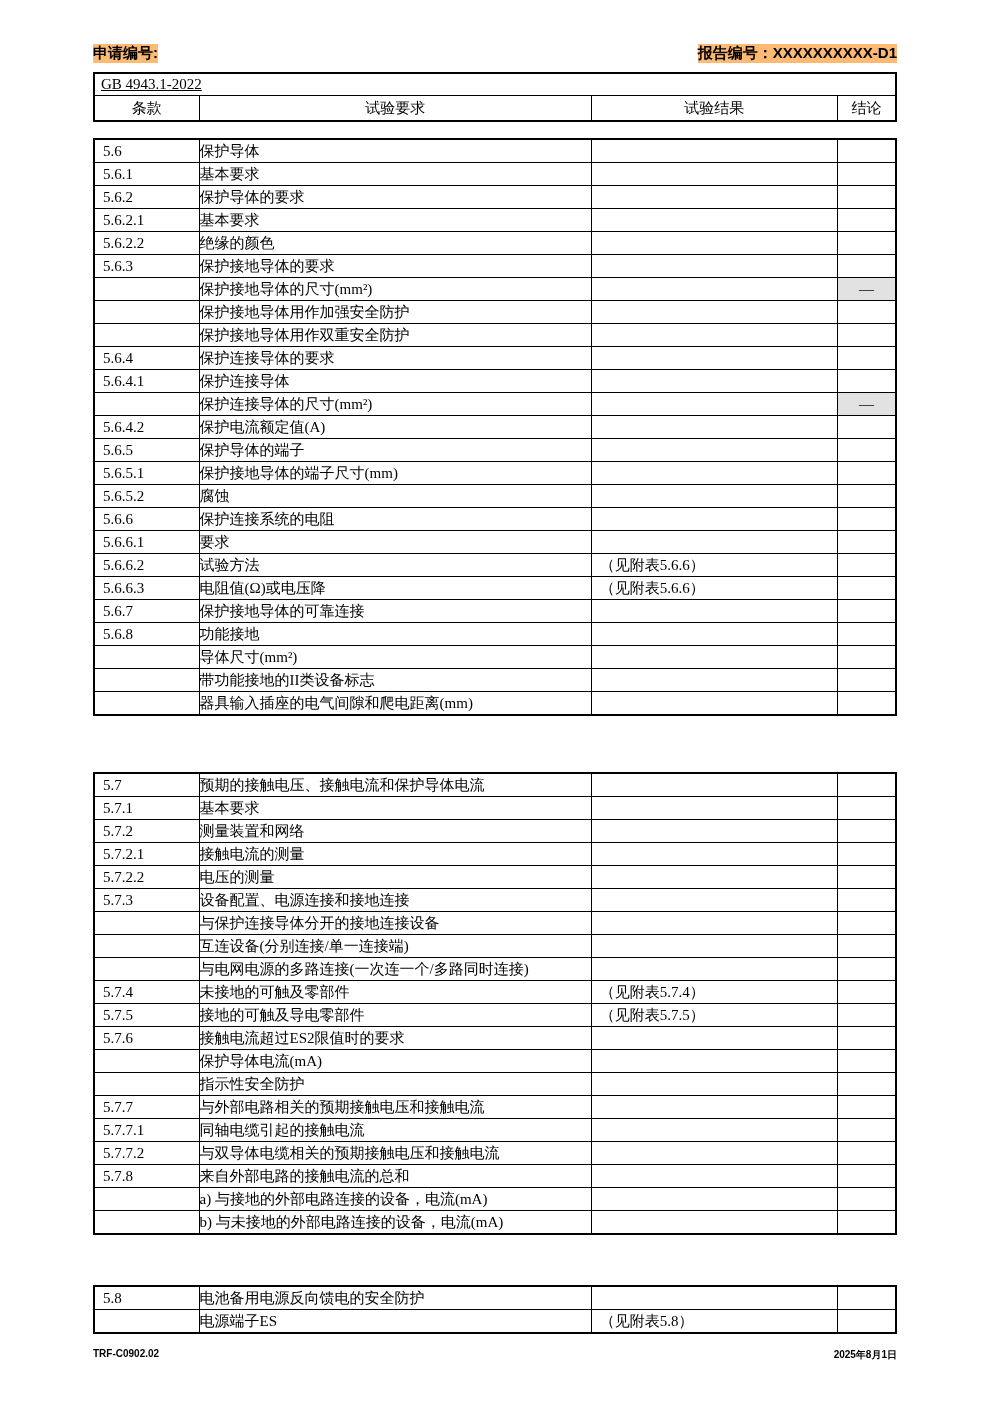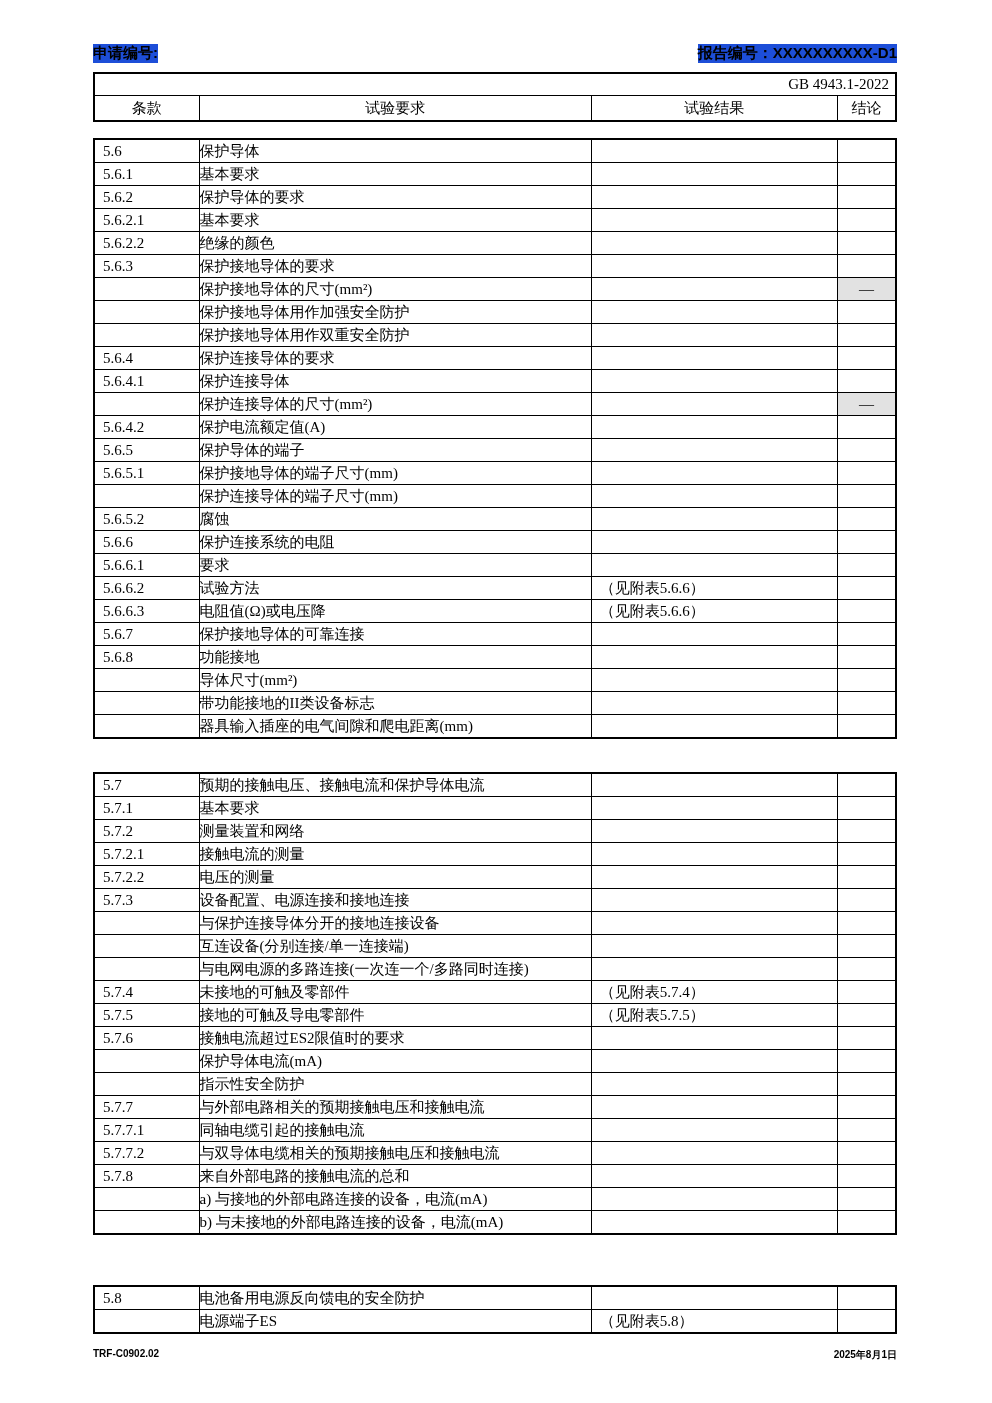--- a/index.html
+++ b/index.html
@@ -6,30 +6,30 @@
   body{
     width:992px;height:1403px;background:#ffffff;position:relative;
     font-family:"Liberation Serif","DejaVu Serif",serif;color:#000;
   }
   .abs{position:absolute;left:93px;width:804px;}
 
   
   .topline{top:44px;display:flex;justify-content:space-between;align-items:baseline;
     font-family:"Liberation Sans","DejaVu Sans",sans-serif;font-weight:bold;font-size:15px;}
   .topline .center{position:absolute;left:2px;right:0;text-align:right;pointer-events:none;}
-  .topline .left,.topline .right{position:relative;z-index:1;background:#1d4ed8;}
+  .topline .left,.topline .right{position:relative;z-index:1;background:#fdba74;}
 
   
   table{border-collapse:collapse;width:804px;table-layout:fixed;}
   table{border:2px solid #000;}
   td,th{border:1px solid #000;font-size:15px;font-weight:normal;
     padding:0 6px;height:22px;line-height:22px;vertical-align:middle;
     overflow:hidden;white-space:normal;}
   .hdr-table{top:72px;}
-  .hdr-standard td{text-align:right;height:21px;line-height:21px;}
+  .hdr-standard td{text-align:left;height:21px;line-height:21px;text-decoration:underline;}
   .hdr-cols th{text-align:center;height:24px;line-height:24px;}
 
   col.c-clause{width:13.1%;}
   col.c-req{width:48.9%;}
   col.c-result{width:30.7%;}
   col.c-verdict{width:7.3%;}
 
   .sec0{top:138px;}
   .sec1{top:772px;}
   .sec2{top:1285px;}
@@ -165,26 +165,20 @@
         <td class="col-result"></td>
         <td class="col-verdict"></td>
       </tr>
       <tr>
         <td class="col-clause">5.6.5.1</td>
         <td class="col-req">保护接地导体的端子尺寸(mm)</td>
         <td class="col-result"></td>
         <td class="col-verdict"></td>
       </tr>
       <tr>
-        <td class="col-clause"></td>
-        <td class="col-req">保护连接导体的端子尺寸(mm)</td>
-        <td class="col-result"></td>
-        <td class="col-verdict"></td>
-      </tr>
-      <tr>
         <td class="col-clause">5.6.5.2</td>
         <td class="col-req">腐蚀</td>
         <td class="col-result"></td>
         <td class="col-verdict"></td>
       </tr>
       <tr>
         <td class="col-clause">5.6.6</td>
         <td class="col-req">保护连接系统的电阻</td>
         <td class="col-result"></td>
         <td class="col-verdict"></td>

